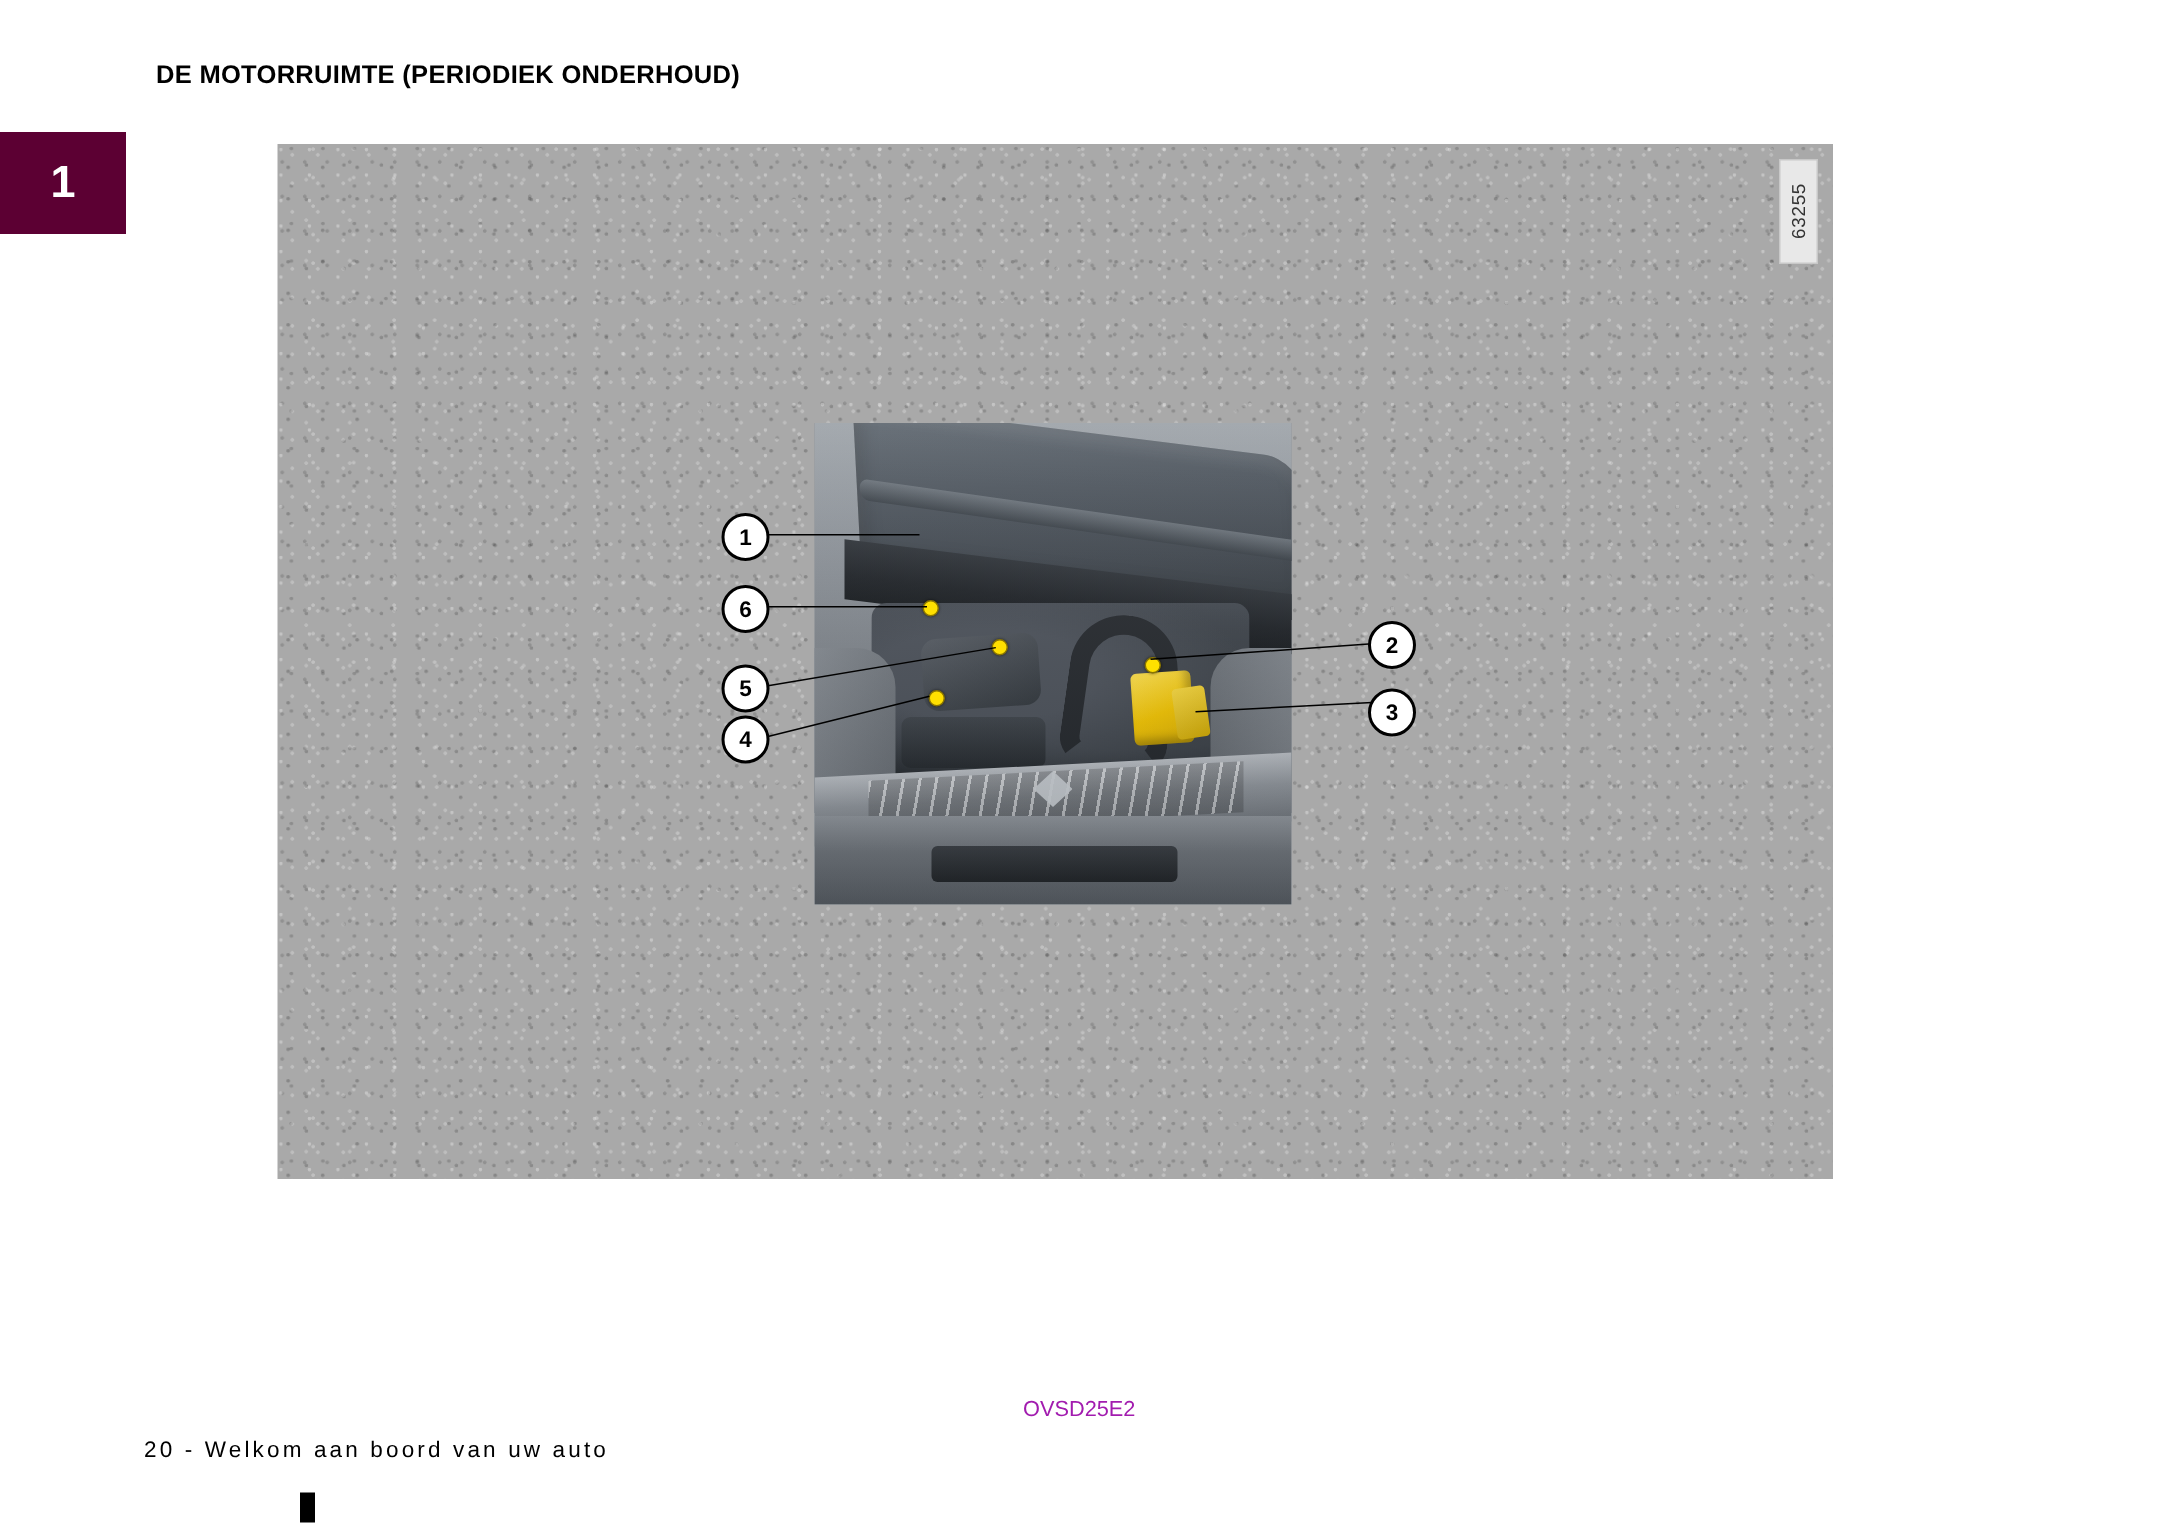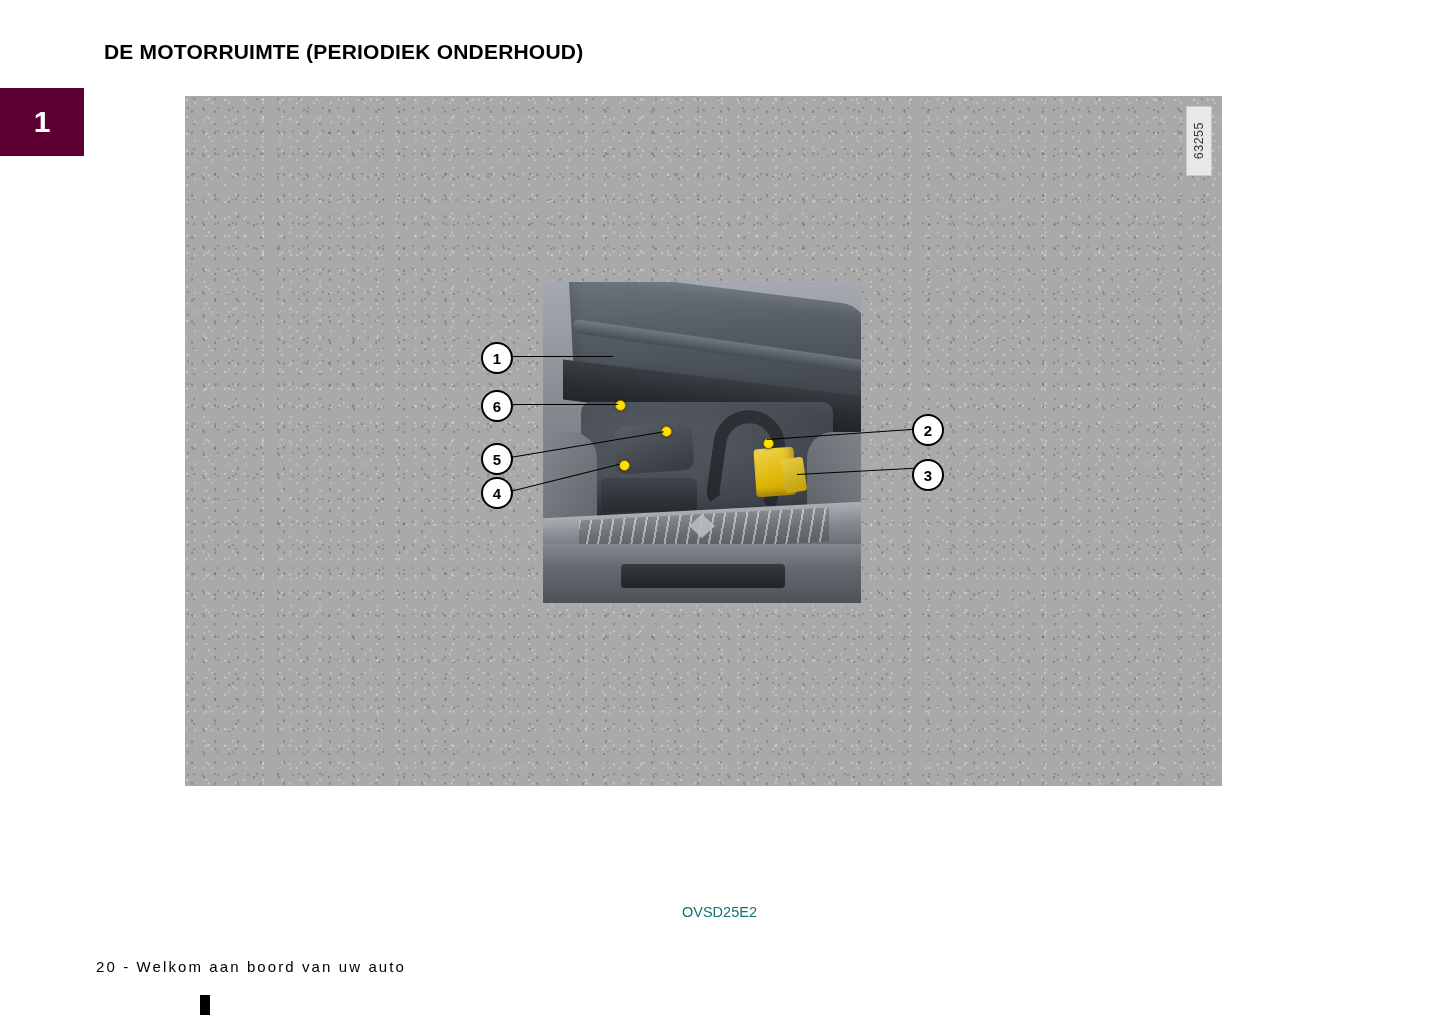--- a/index.html
+++ b/index.html
@@ -30,21 +30,21 @@
     font-size: 30px;
     font-weight: bold;
     font-family: "Liberation Sans", sans-serif;
   }
 
   
   .page-title {
     position: absolute;
     left: 104px;
     top: 40px;
-    font-size: 21px;
+    font-size: 17px;
     font-weight: bold;
     color: #000000;
     letter-spacing: 0.2px;
     white-space: nowrap;
   }
 
   
   .figure {
     position: absolute;
     left: 185px;
@@ -322,23 +322,23 @@
     top: 958px;
     font-size: 15px;
     letter-spacing: 2.1px;
     color: #000000;
     font-family: "Liberation Sans", sans-serif;
     white-space: nowrap;
   }
   .footer-center {
     position: absolute;
     left: 682px;
-    top: 904px;
+    top: 932px;
     font-size: 14.5px;
-    color: #0f766e;
+    color: #a21caf;
     font-family: "Liberation Sans", sans-serif;
     white-space: nowrap;
   }
   .footer-mark {
     position: absolute;
     left: 200px;
     top: 995px;
     width: 10px;
     height: 20px;
     background: #000000;

